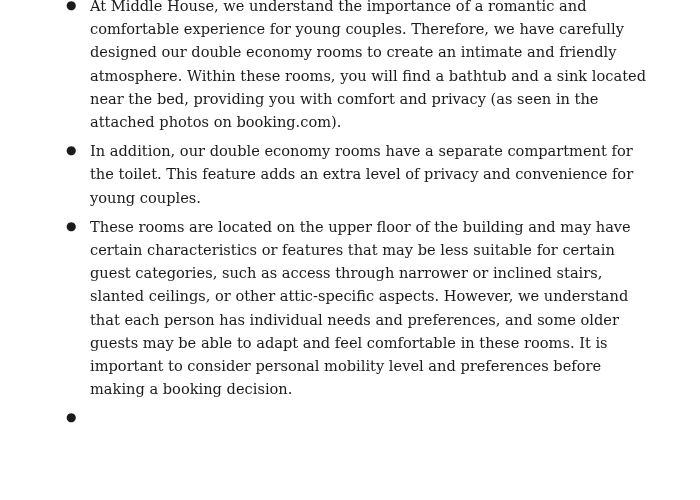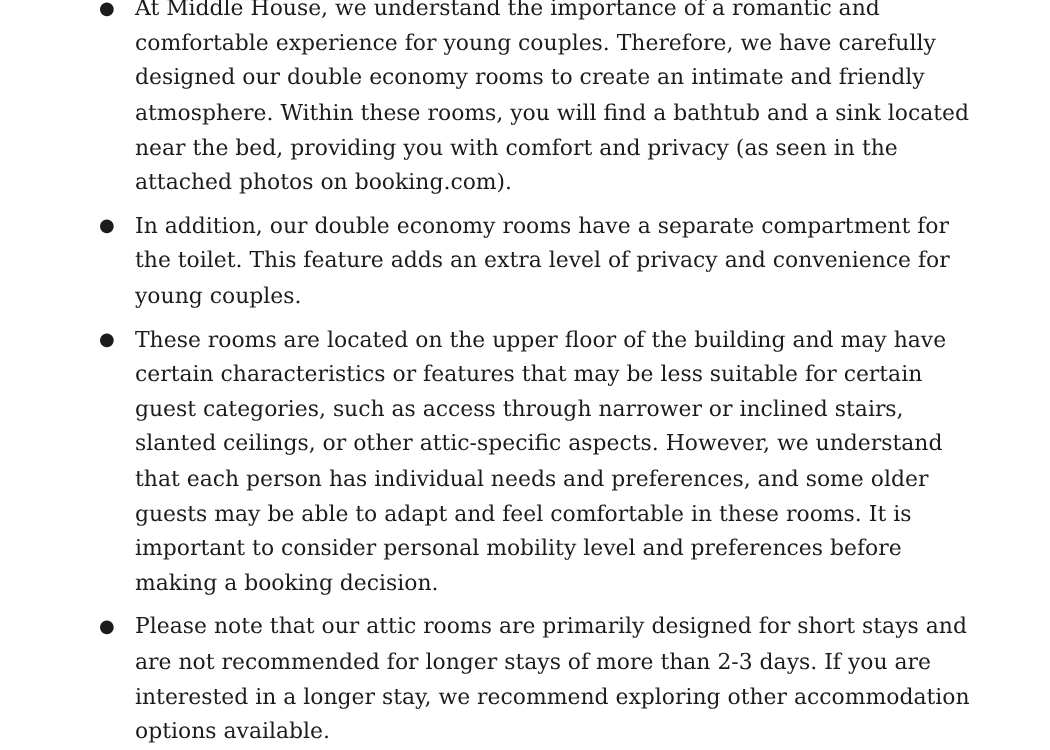--- a/index.html
+++ b/index.html
@@ -59,17 +59,16 @@
     <li class="bullet-item">
       <span class="marker">●</span>
       <span>In addition, our double economy rooms have a separate compartment for the toilet. This feature adds an extra level of privacy and convenience for young couples.</span>
     </li>
     <li class="bullet-item">
       <span class="marker">●</span>
       <span>These rooms are located on the upper floor of the building and may have certain characteristics or features that may be less suitable for certain guest categories, such as access through narrower or inclined stairs, slanted ceilings, or other attic-specific aspects. However, we understand that each person has individual needs and preferences, and some older guests may be able to adapt and feel comfortable in these rooms. It is important to consider personal mobility level and preferences before making a booking decision.</span>
     </li>
     <li class="bullet-item">
       <span class="marker">●</span>
-      <span>Please note that our attic rooms are primarily designed for short stays and are not recommended for longer stays of more than 2-3 days. If you are interested in a longer stay, we recommend exploring other accommodation options available.</span>
     </li>
 
   </ul>
 </div>
 
 </body></html>

